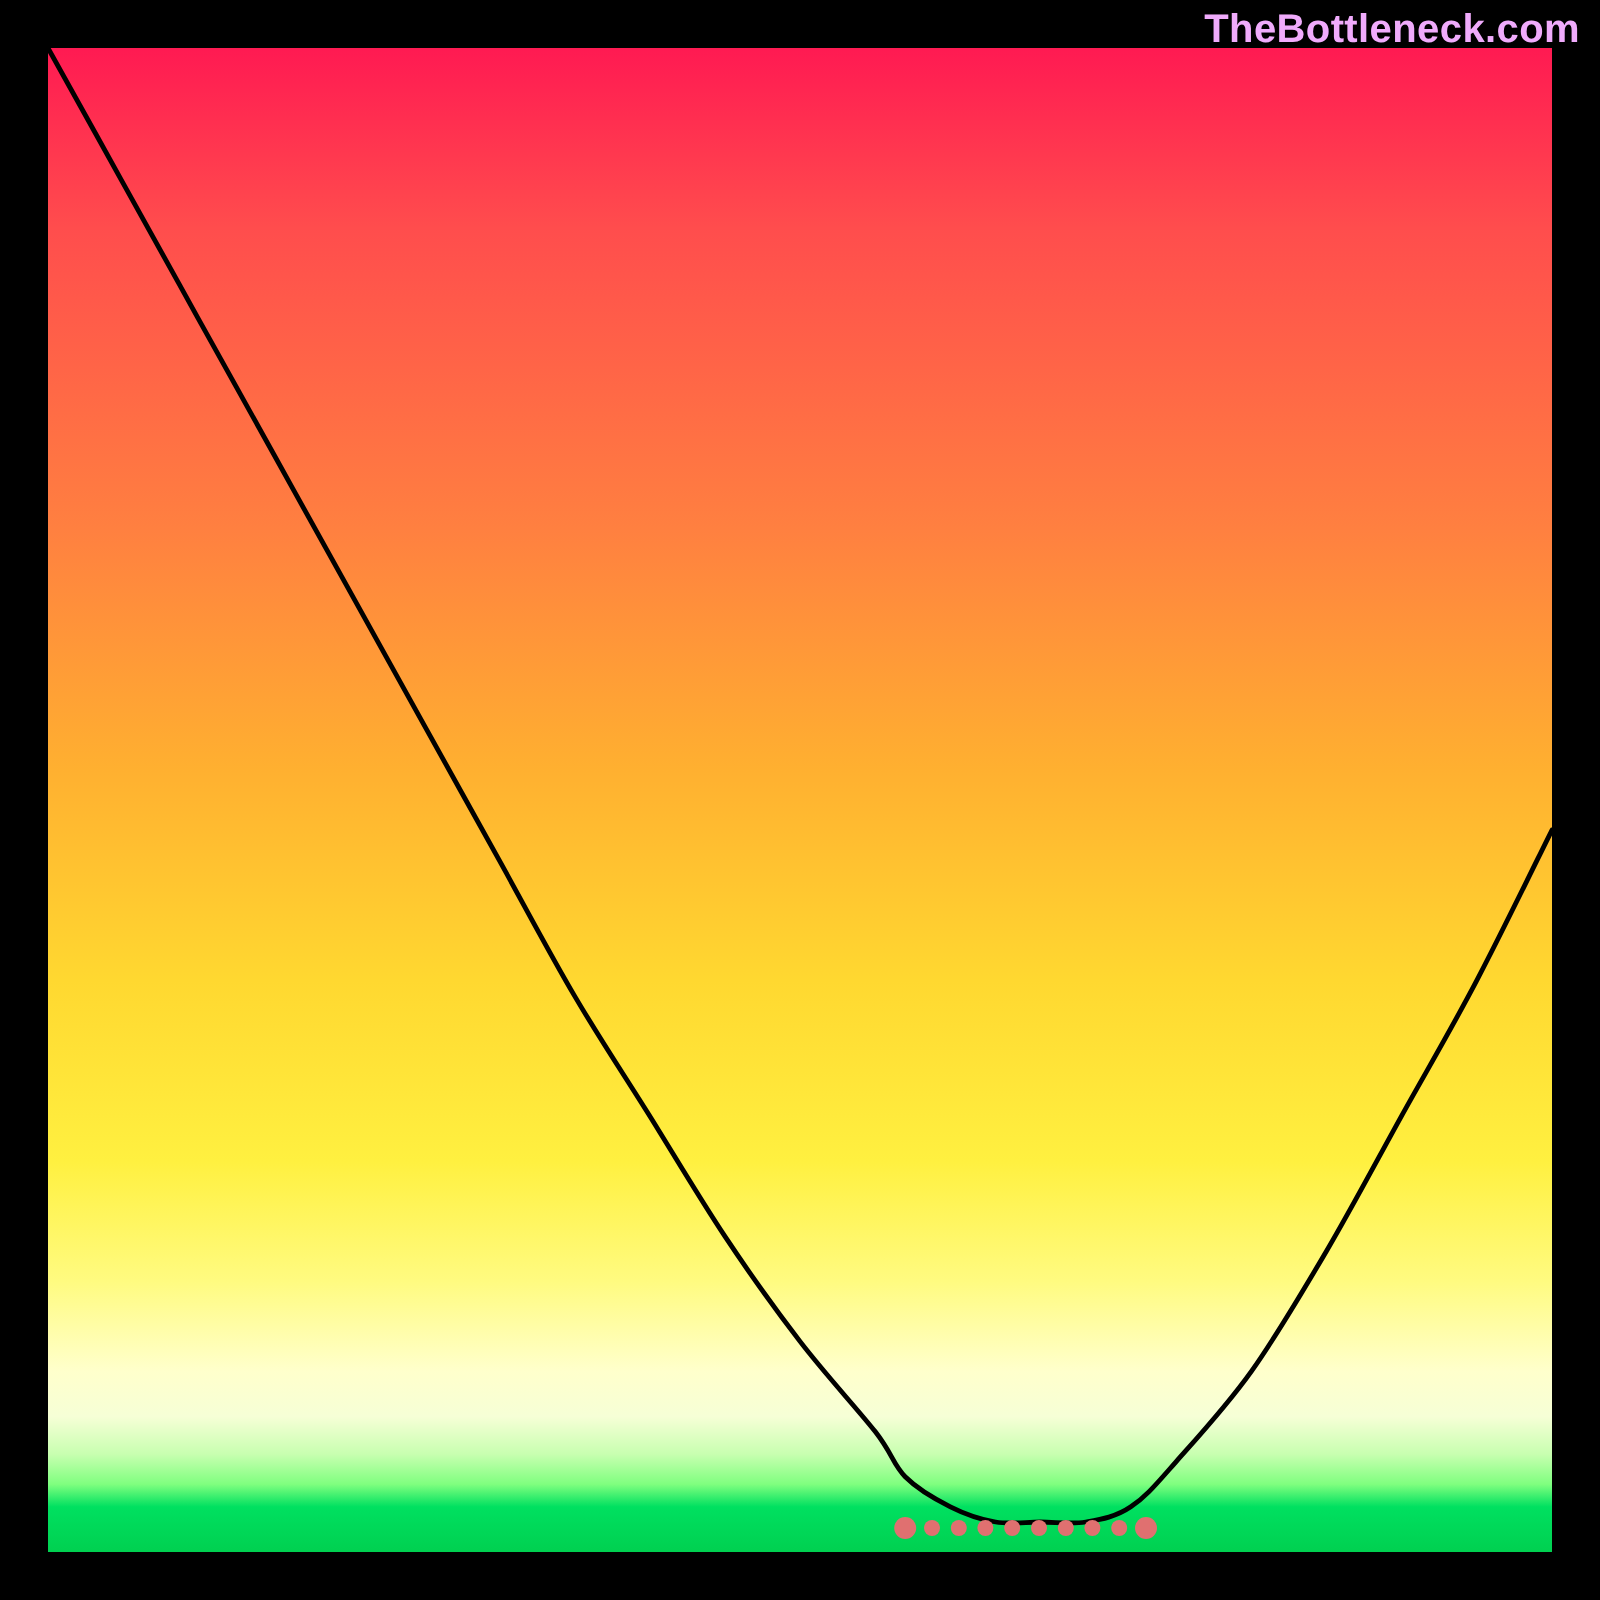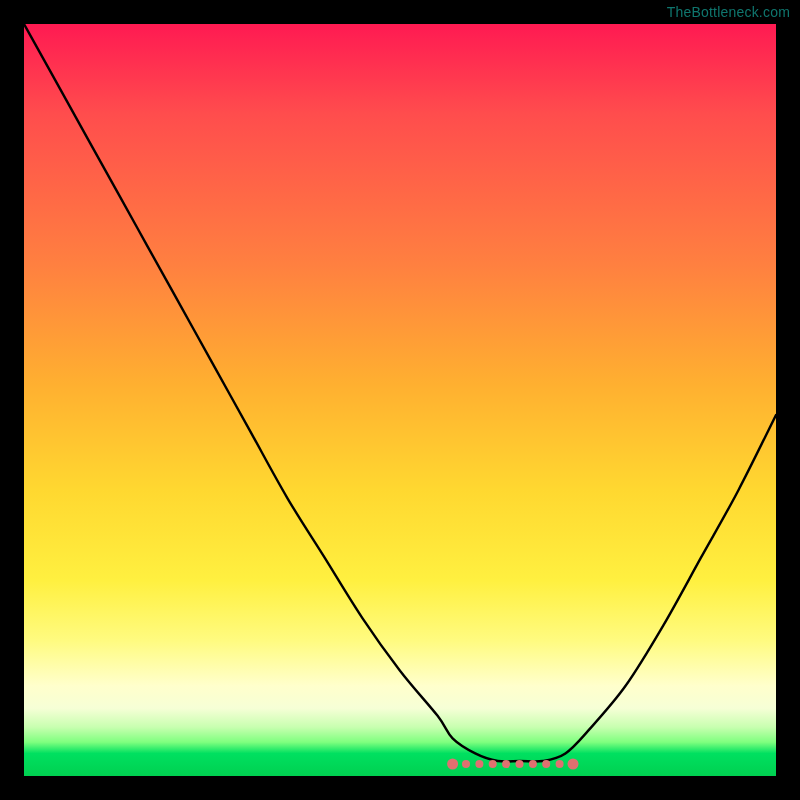--- a/index.html
+++ b/index.html
@@ -49,23 +49,23 @@
   .curve-svg {
     position: absolute;
     inset: 0;
     width: 100%;
     height: 100%;
   }
   .watermark {
     position: absolute;
     top: 4px;
     right: 10px;
-    color: #0f766e;
-    font-size: 14px;
-    font-weight: 400;
+    color: #f0abfc;
+    font-size: 20px;
+    font-weight: 700;
     letter-spacing: 0.2px;
     user-select: none;
   }
 </style>
 </head>
 <body>
 
 <div class="frame">
 
   <div class="plot">

